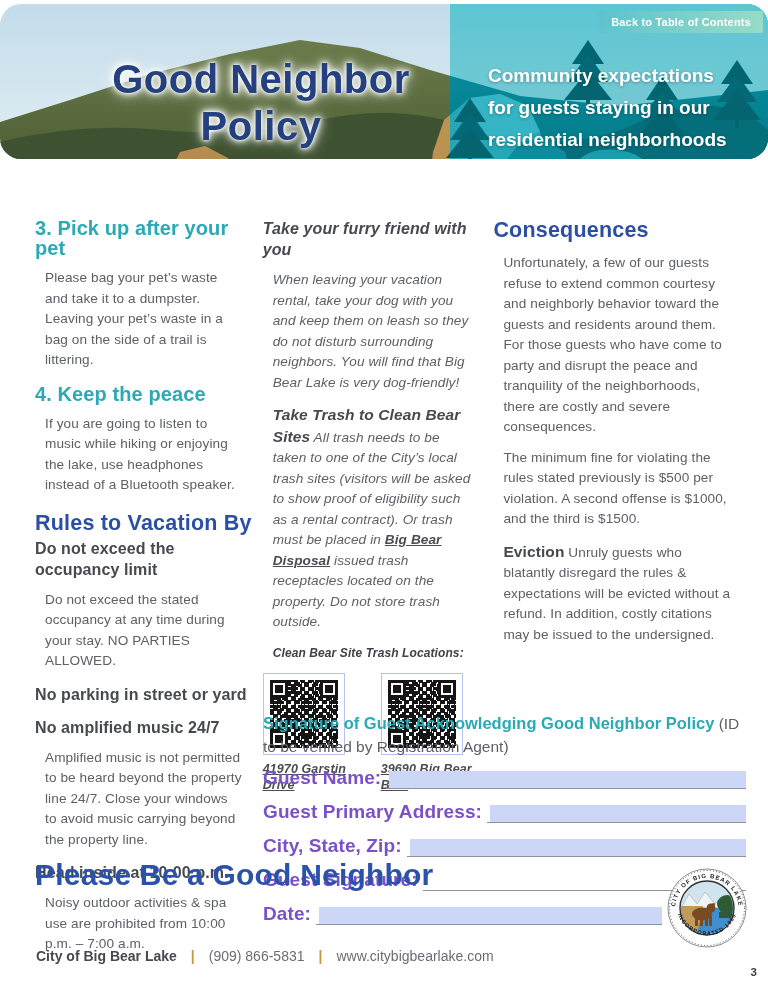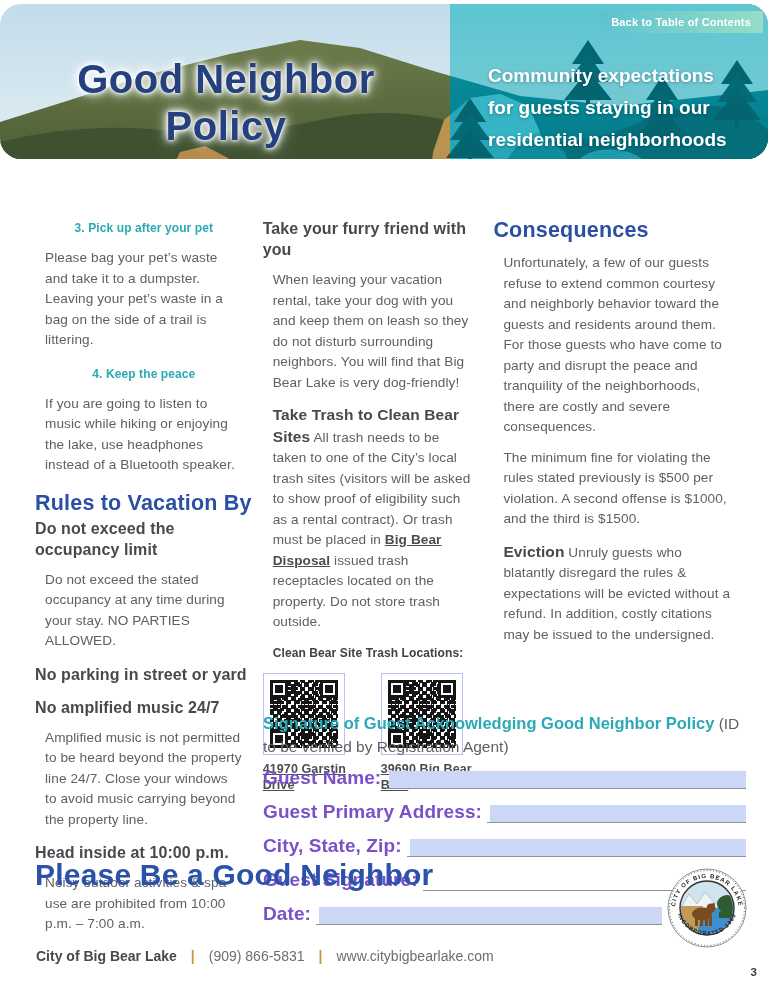--- a/index.html
+++ b/index.html
@@ -9,32 +9,32 @@
   
   .hero{position:absolute;top:4px;left:0;width:768px;height:155px;isolation:isolate;overflow:hidden;border-radius:21px;}
   .hero svg{position:absolute;inset:0;display:block;}
   .tint1{position:absolute;top:0;bottom:0;left:450px;right:0;background:#0b93a4;mix-blend-mode:color;}
   .tint2{position:absolute;top:0;bottom:0;left:450px;right:0;background:rgba(10,125,140,.38);}
   .back-btn{position:absolute;top:7px;right:5px;padding:5px 12px;border-radius:2px;
      background:linear-gradient(90deg,rgba(70,170,170,.12),rgba(160,224,196,.85));
      color:#fff;font-size:11px;font-weight:bold;letter-spacing:.2px;text-decoration:none;cursor:pointer;}
   .hero-title{position:absolute;top:52px;left:0;width:452px;margin:0;text-align:center;
      font-size:40px;line-height:47px;font-weight:bold;letter-spacing:.5px;color:#24407e;
-     text-shadow:0 0 3px #fff,0 0 6px #fff,0 0 10px rgba(255,255,255,.95),0 0 16px rgba(255,255,255,.8);}
+     text-shadow:0 0 3px #fff,0 0 6px #fff,0 0 10px rgba(255,255,255,.95),0 0 16px rgba(255,255,255,.8);padding-left:35px;}
   .tagline{position:absolute;top:56px;left:488px;width:262px;color:#fff;font-size:19px;
      font-weight:bold;line-height:32px;text-shadow:0 1px 3px rgba(0,40,50,.35);}
 
   
   .cols{position:absolute;top:218px;left:35px;width:710px;display:flex;}
   .col{color:#5d6065;font-size:13.6px;line-height:20.5px;letter-spacing:.1px;}
   .col1{width:218px;margin-right:10px;}
-  .col2{width:218px;margin-right:13px;}
+  .col2{width:218px;margin-right:13px;font-style:italic;}
   .col3{width:252px;}
   .col p{margin:10px;}
-  .h-teal{margin:13px 0 3px;font-size:12px;line-height:20px;font-weight:bold;color:#2ba9b4;text-align:center;}
+  .h-teal{margin:13px 0 3px;font-size:20px;line-height:20px;font-weight:bold;color:#2ba9b4;}
   .h-teal.first{margin-top:0;}
   .h-blue{margin:15px 0 2px;font-size:21.5px;line-height:25px;font-weight:bold;color:#2b4fa5;letter-spacing:.2px;}
   .h-blue.first{margin-top:0;}
   .h-sub{margin:12px 0 3px;font-size:16px;line-height:21px;font-weight:bold;color:#46494e;}
   .h-sub.tight{margin-top:2px;}
   .h-sub.first{margin-top:0;}
   .lead{font-size:15.5px;font-weight:bold;color:#46494e;}
   .mt{margin-top:12px !important;}
   .bbd-link{font-weight:bold;color:#4a4d52;text-decoration:underline;cursor:pointer;}
   .loc-head{margin:12px 0 0;font-size:12px;font-weight:bold;color:#3f4247;}

